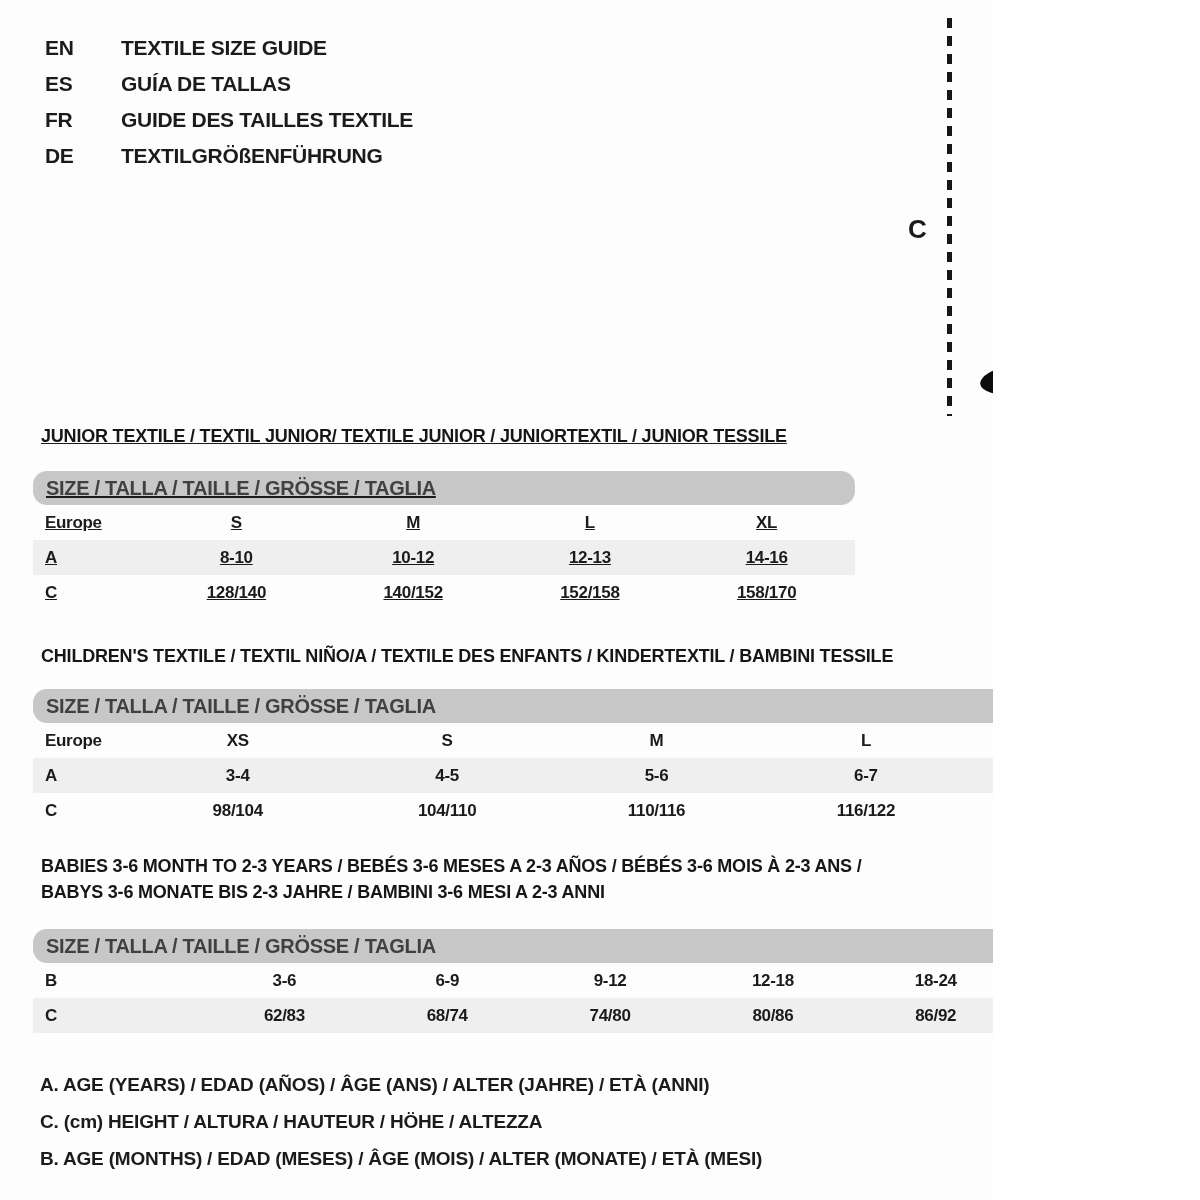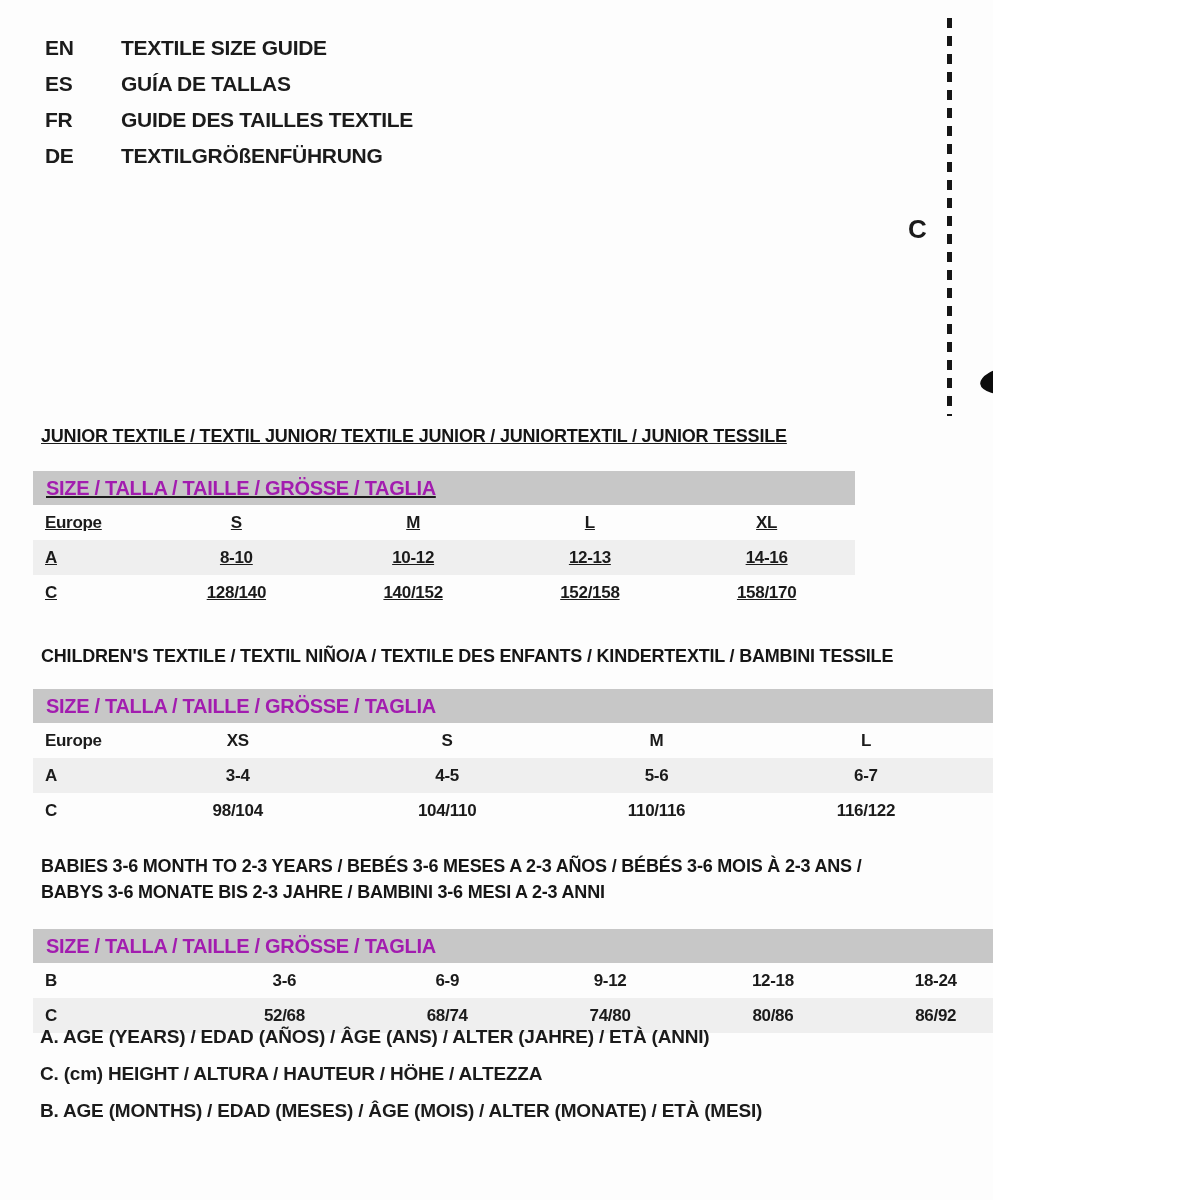--- a/index.html
+++ b/index.html
@@ -26,35 +26,35 @@
 
   
   .section { position:absolute; left:33px; }
   #junior   { top:425px; width:822px;text-decoration:underline; }
   #children { top:645px; width:1147px; }
   #babies   { top:853px; width:1147px; }
   .section-title { font-size:18px; line-height:22px; letter-spacing:-0.2px; color:#161616; padding-left:8px; }
   #babies .section-title { line-height:26px; }
   .size-bar {
     height:34px; background:#c7c7c7; display:flex; align-items:center;
-    padding-left:13px; font-size:20px; color:#a21caf; letter-spacing:-0.3px;
+    padding-left:13px; font-size:20px; color:#404040; letter-spacing:-0.3px;border-radius:14px;
   }
   #junior .size-bar   { margin-top:24px; }
   #children .size-bar { margin-top:22px; }
   #babies .size-bar   { margin-top:24px; }
   .trow { display:flex; height:35px; align-items:center; font-size:17px; letter-spacing:-0.3px; }
   .trow.alt { background:#efefef; }
   .tlabel { padding-left:12px; }
   #junior .tlabel   { width:115px; }
   #children .tlabel { width:100px; }
   #babies .tlabel   { width:170px; }
   .tcell { flex:1; text-align:center; }
 
   
-  .legend { position:absolute; left:40px; top:1018px; }
+  .legend { position:absolute; left:40px; top:1066px; }
   .legend-line { height:37px; display:flex; align-items:center; font-size:19px; letter-spacing:-0.2px; }
 </style>
 </head>
 <body>
 
 <div class="page">
 
   <div class="lang-block">
     <div class="lang-row">
       <span class="lang-code">EN</span>
@@ -168,21 +168,21 @@
       <div class="tlabel">B</div>
       <div class="tcell">3-6</div>
       <div class="tcell">6-9</div>
       <div class="tcell">9-12</div>
       <div class="tcell">12-18</div>
       <div class="tcell">18-24</div>
       <div class="tcell">24-49</div>
     </div>
     <div class="trow alt">
       <div class="tlabel">C</div>
-      <div class="tcell">52/68</div>
+      <div class="tcell">62/83</div>
       <div class="tcell">68/74</div>
       <div class="tcell">74/80</div>
       <div class="tcell">80/86</div>
       <div class="tcell">86/92</div>
       <div class="tcell">92/98</div>
     </div>
   </section>
 
   <div class="legend">
     <div class="legend-line">A. AGE (YEARS) / EDAD (AÑOS) / ÂGE (ANS) / ALTER (JAHRE) / ETÀ (ANNI)</div>

